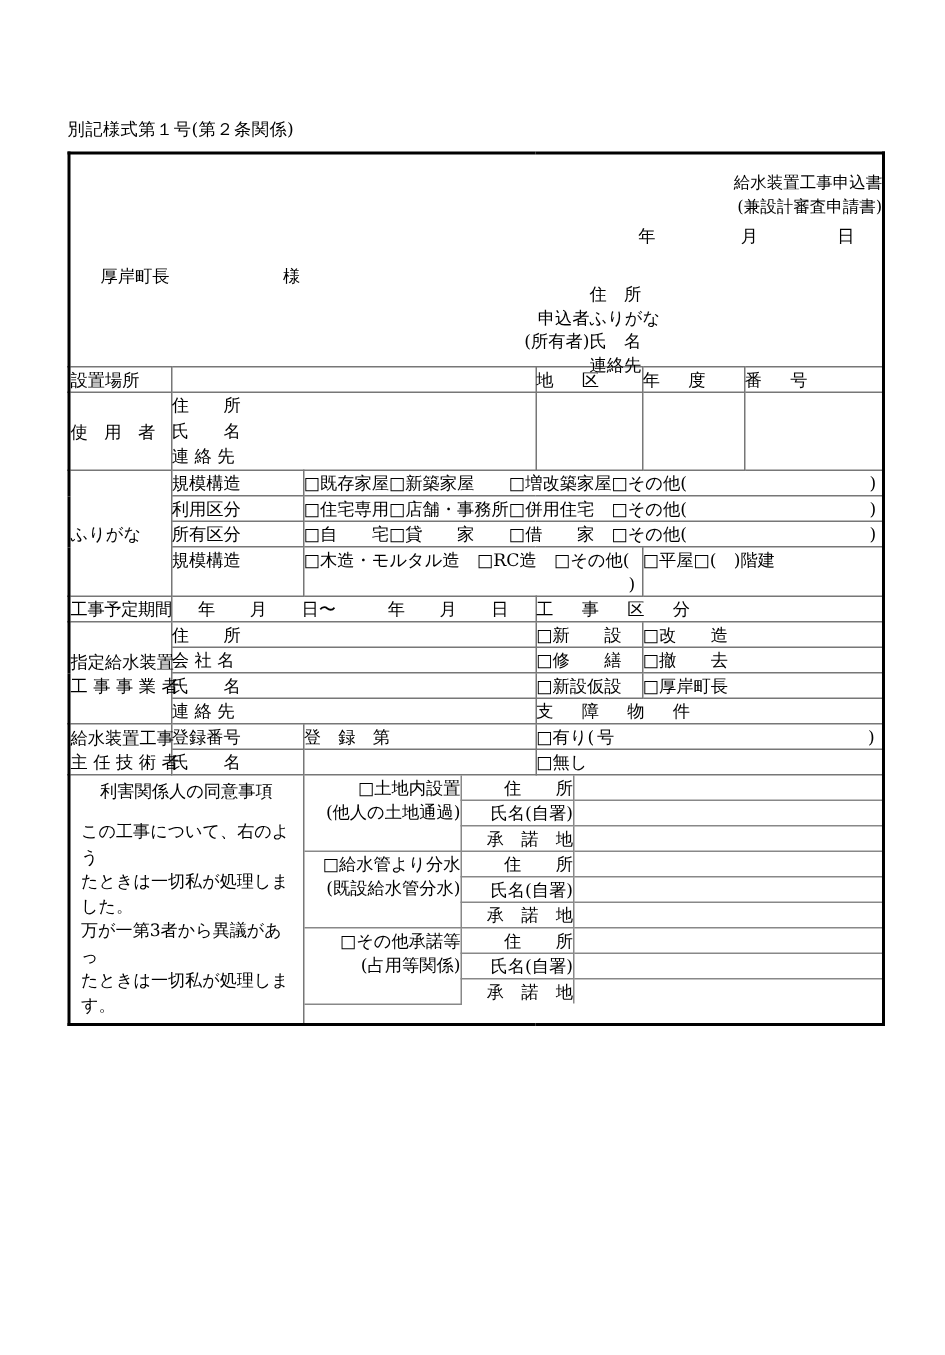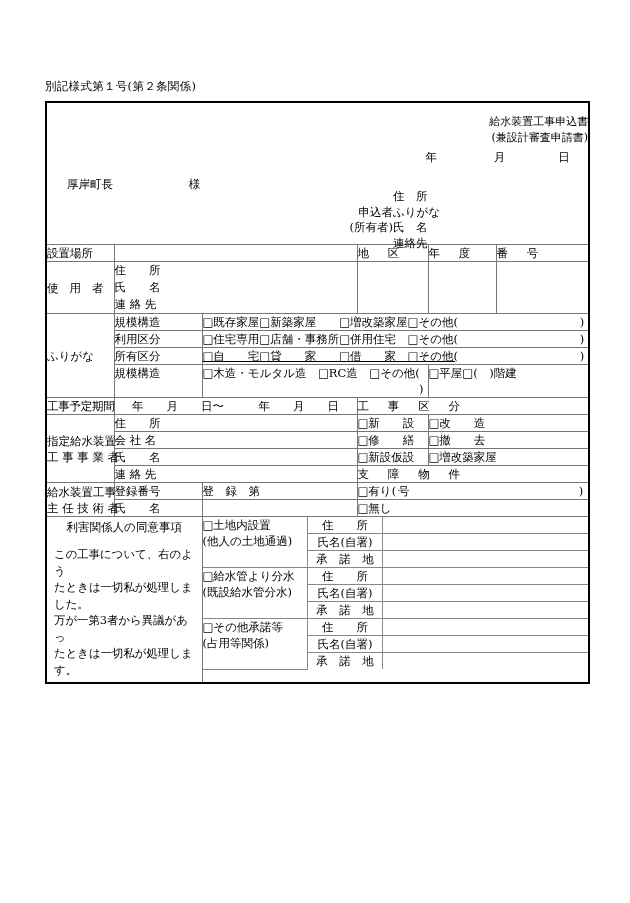--- a/index.html
+++ b/index.html
@@ -120,21 +120,21 @@
     border: 1px solid #888;
     padding: 0;
     font-size: 11.5px;
     line-height: 16px;
     vertical-align: middle;
   }
   .inner td.noleft { border-left: none; }
   .inner td.noright { border-right: none; }
   .inner td.notop { border-top: none; }
   .inner td.nobottom { border-bottom: none; }
-  .pad { padding: 2px 5px; }
+  .pad { padding: 2px 5px; text-align: right; }
   .consent-text {
     font-size: 11.4px;
     line-height: 16.5px;
     padding: 4px 7px 4px 7px;
   }
   .consent-head {
     text-align: center;
     font-size: 11.5px;
     padding-top: 3px;
     padding-bottom: 7px;
@@ -228,21 +228,21 @@
     <tr>
       <td colspan="2" class="lbl-center">利用区分</td>
       <td colspan="7" class="cell-txt">
         <span style="display:inline-block;">□住宅専用□店舗・事務所□併用住宅　□その他(</span>
         <span style="float:right;padding-right:4px;">)</span>
       </td>
     </tr>
     <tr>
       <td colspan="2" class="lbl-center">所有区分</td>
       <td colspan="7" class="cell-txt">
-        <span style="display:inline-block;text-decoration:underline;">□自　　宅□貸　　家　　□借　　家　□その他(</span>
+        <span style="display:inline-block;">□自　　宅□貸　　家　　□借　　家　□その他(</span>
         <span style="float:right;padding-right:4px;">)</span>
       </td>
     </tr>
     <tr>
       <td colspan="2" class="lbl-center">規模構造</td>
       <td colspan="5" class="cell-txt">
         <span style="display:inline-block;text-align:right;">□木造・モルタル造　□RC造　□その他(</span>
         <span style="float:right;padding-right:4px;">)</span>
       </td>
       <td colspan="2" class="cell-txt">□平屋□(　)階建</td>
@@ -264,21 +264,21 @@
       <td colspan="2" class="cell-txt">□改　　造</td>
     </tr>
     <tr>
       <td colspan="5" class="cell-txt">会 社 名</td>
       <td colspan="2" class="cell-txt">□修　　繕</td>
       <td colspan="2" class="cell-txt">□撤　　去</td>
     </tr>
     <tr>
       <td colspan="5" class="cell-txt">氏　　名</td>
       <td colspan="2" class="cell-txt">□新設仮設</td>
-      <td colspan="2" class="cell-txt">□増改築家屋</td>
+      <td colspan="2" class="cell-txt">□厚岸町長</td>
     </tr>
     <tr>
       <td colspan="5" class="cell-txt">連 絡 先</td>
       <td colspan="4" class="lbl-center sp2">支　障　物　件</td>
     </tr>
 
     <tr>
       <td rowspan="2" class="lbl-center vmid">
         <div>給水装置工事</div>
         <div>主 任 技 術 者</div>

